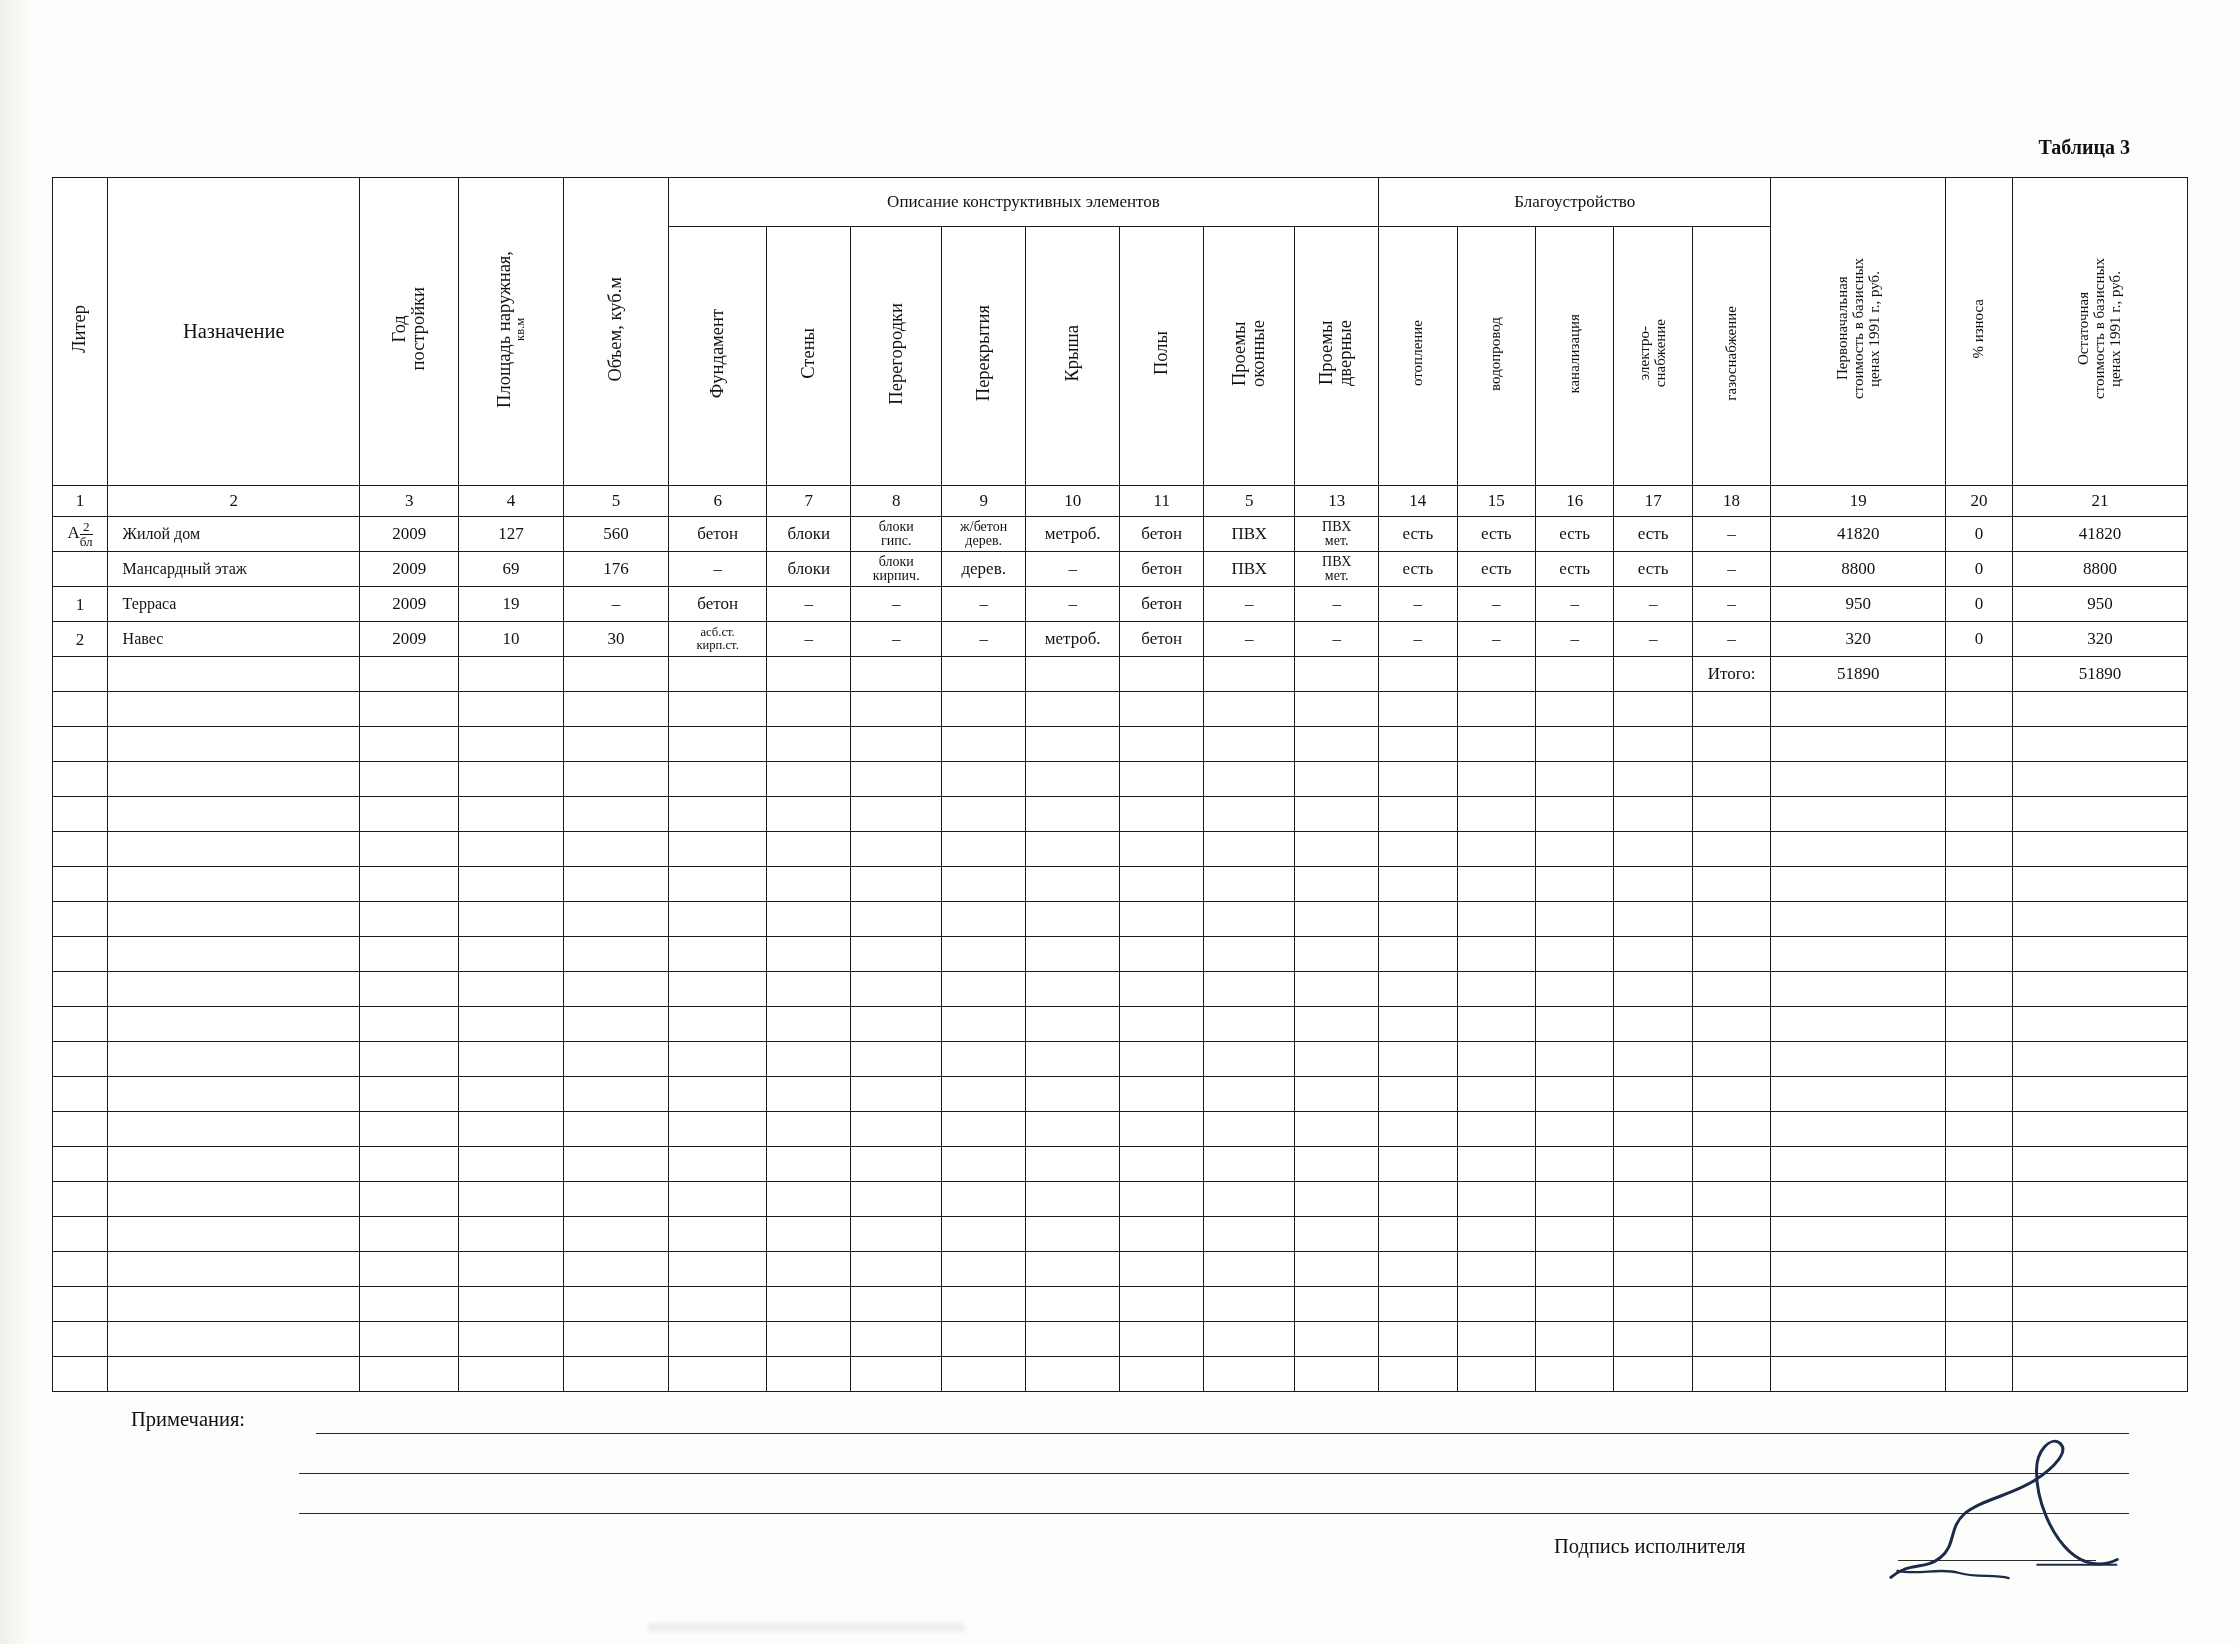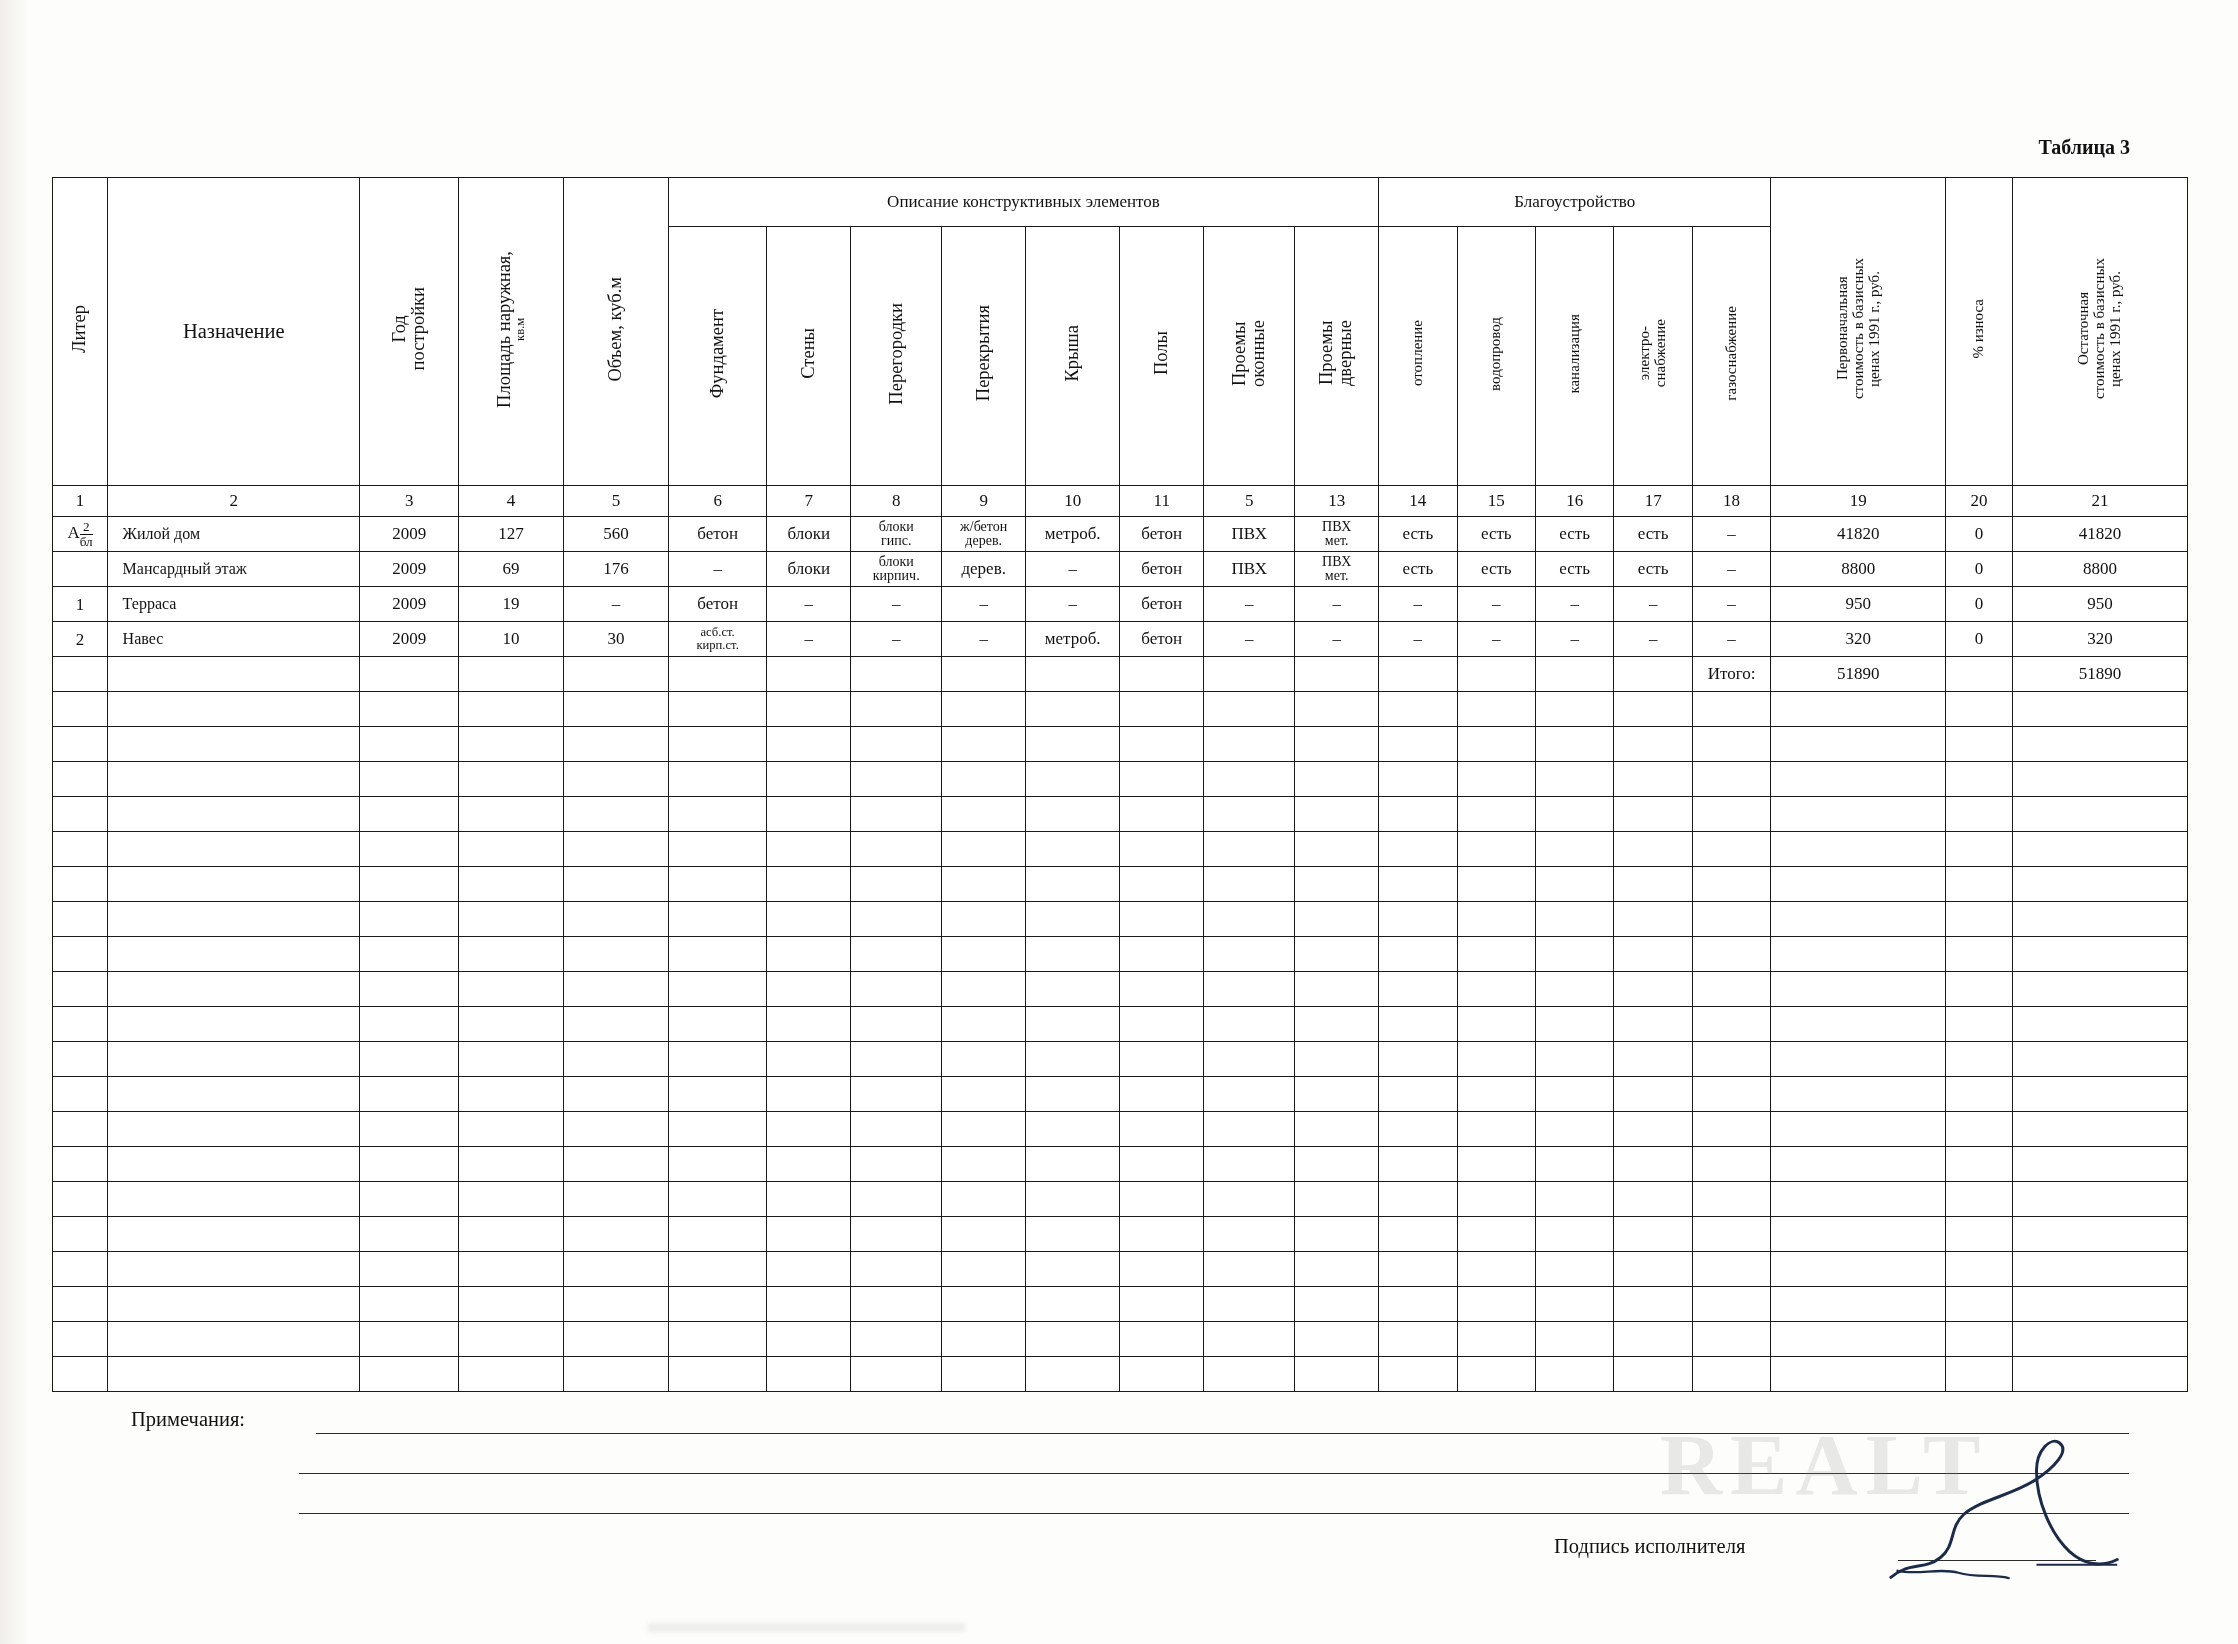--- a/index.html
+++ b/index.html
@@ -891,21 +891,20 @@
           </tr>
     </tbody>
       </table>
   </div>
 
   <div class="notes">Примечания:</div>
   <div class="note-line" style="left:316px; top:1433px; width:1813px;"></div>
   <div class="note-line" style="left:299px; top:1473px; width:1830px;"></div>
   <div class="note-line" style="left:299px; top:1513px; width:1830px;"></div>
 
-  <div class="watermark">REALT</div>
 
   <div class="sign-label">Подпись исполнителя</div>
   <div class="sign-line"></div>
   <svg class="signature" viewBox="0 0 420 240">
     <path d="M30 215 C60 190, 80 205, 105 185 C128 167, 118 140, 140 120 C165 98, 215 90, 248 68 C278 48, 300 24, 285 12 C272 2, 250 22, 250 54 C250 100, 272 150, 300 176 C322 196, 348 200, 372 188" fill="none" stroke="#1c2b49" stroke-width="4.5" stroke-linecap="round"></path>
     <path d="M40 205 C70 212, 105 200, 132 208 C158 216, 186 210, 208 216" fill="none" stroke="#1c2b49" stroke-width="3.5" stroke-linecap="round"></path>
     <path d="M250 196 L372 196" fill="none" stroke="#1c2b49" stroke-width="3"></path>
   </svg>
 
   <div class="bottom-smudge"></div>

